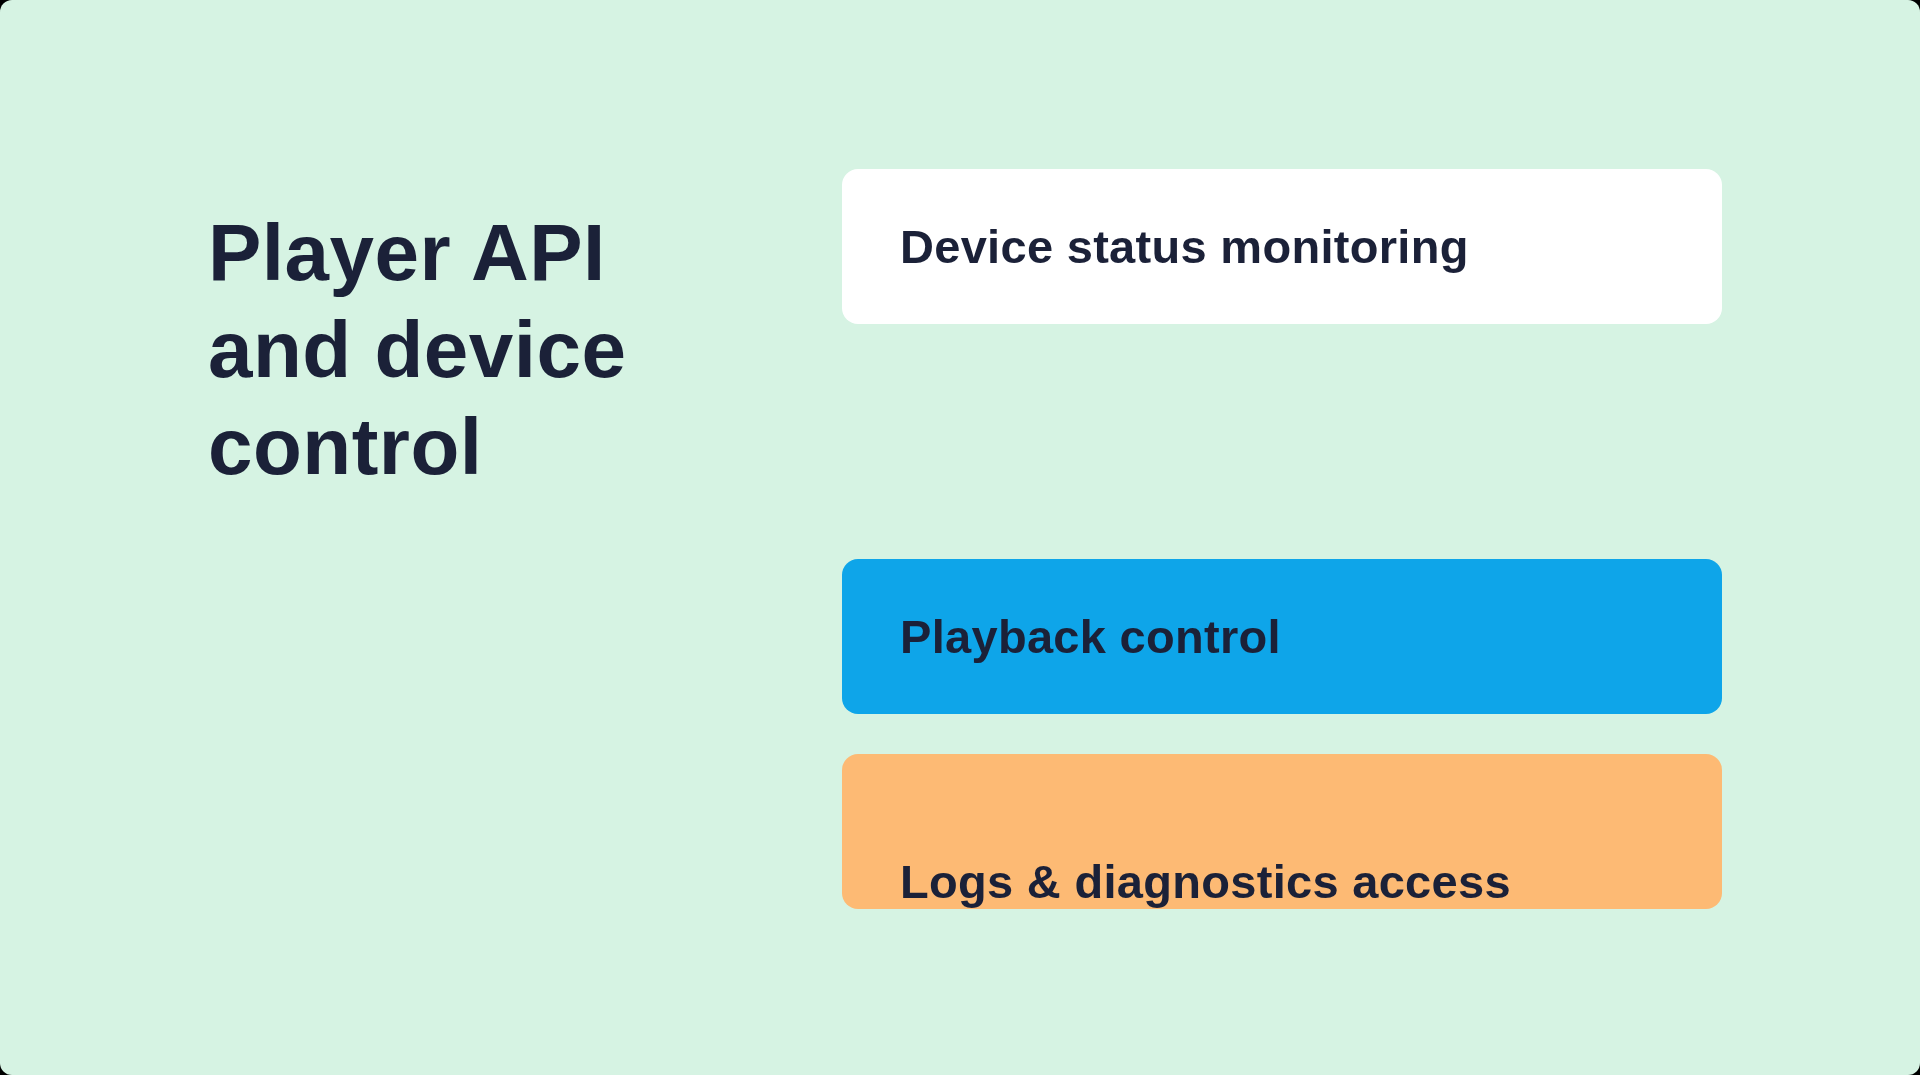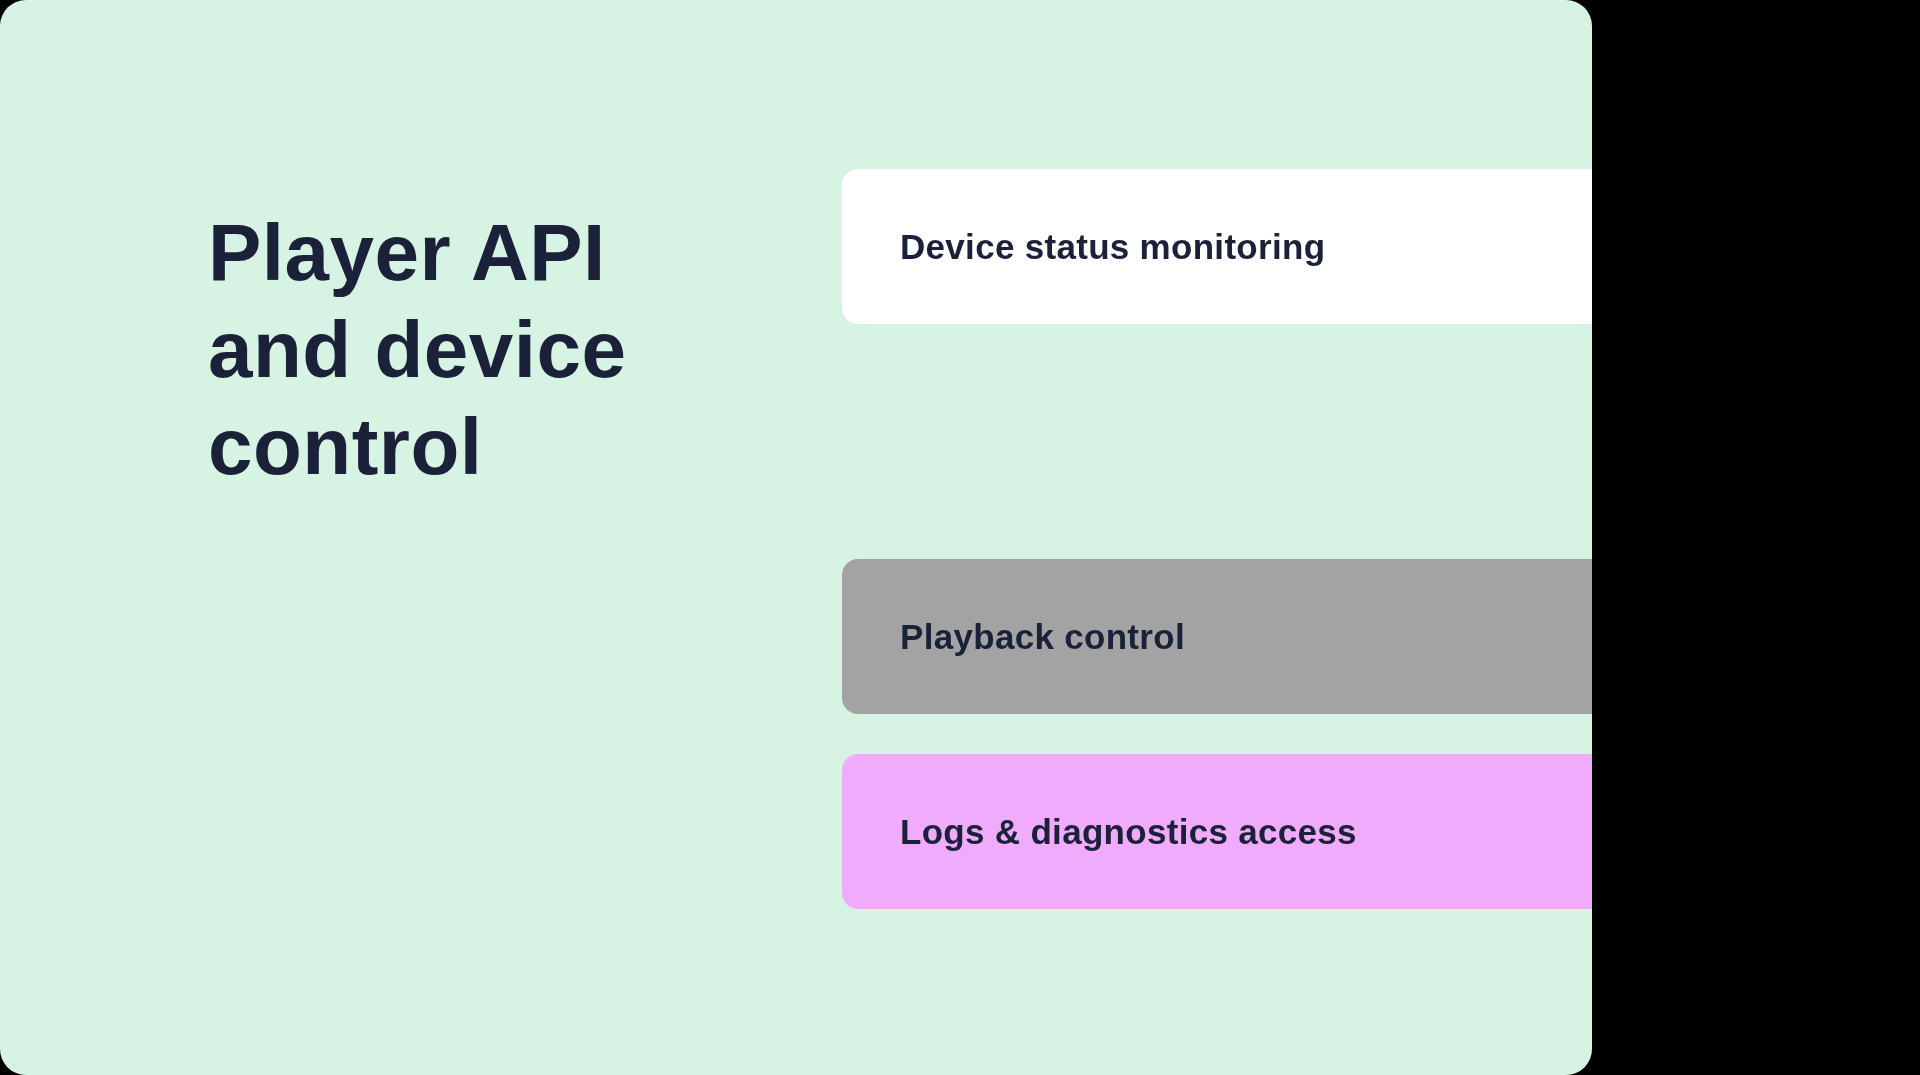--- a/index.html
+++ b/index.html
@@ -6,23 +6,23 @@
     margin: 0;
     padding: 0;
     width: 1920px;
     height: 1075px;
     background: var(--page-behind, #000);
     font-family: "Liberation Sans", sans-serif;
     overflow: hidden;
   }
   .canvas {
     position: relative;
-    width: 1592px;
+    width: 1920px;
     height: 1075px;
-    border-radius: 26px;
+    border-radius: 12px;
     background: var(--background, #d6f3e3);
     overflow: hidden;
   }
   .title {
     position: absolute;
     left: 208px;
     top: 150px;
     width: 560px;
     font-size: 80px;
     line-height: 97px;
@@ -40,41 +40,41 @@
     display: flex;
     align-items: center;
     box-sizing: border-box;
     padding-left: 58px;
   }
   .card-1 { top: 169px; }
   .card-2 { top: 364px; }
   .card-3 { top: 559px; }
   .card-4 { top: 754px; }
   .card-label {
-    font-size: 35px;
+    font-size: 47px;
     font-weight: 700;
     letter-spacing: 0.3px;
     color: var(--text, #1b2138);
   }
 </style>
 </head>
 <body>
 
 <div class="canvas">
 
   <h1 class="title">Player API
 and device
 control</h1>
 
   <div class="card card-1" style="background-color: rgb(255, 255, 255);">
     <span class="card-label">Device status monitoring</span>
   </div>
 
 
-  <div class="card card-3" style="background-color: #a3a3a3;">
+  <div class="card card-3" style="background-color: #0ea5e9;">
     <span class="card-label">Playback control</span>
   </div>
 
-  <div class="card card-4" style="background-color: #f0abfc;">
+  <div class="card card-4" style="background-color: #fdba74; align-items: flex-end;">
     <span class="card-label">Logs &amp; diagnostics access</span>
   </div>
 
 </div>
 
 </body></html>

